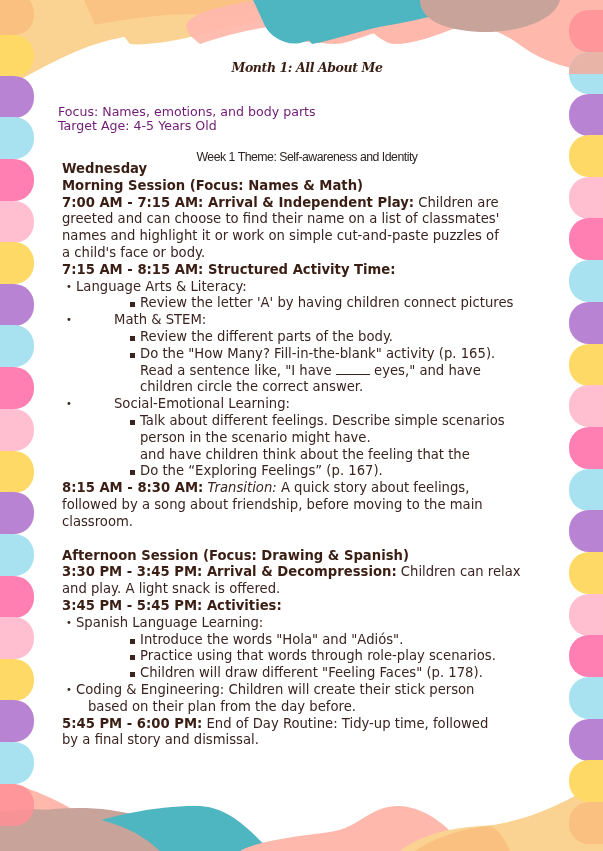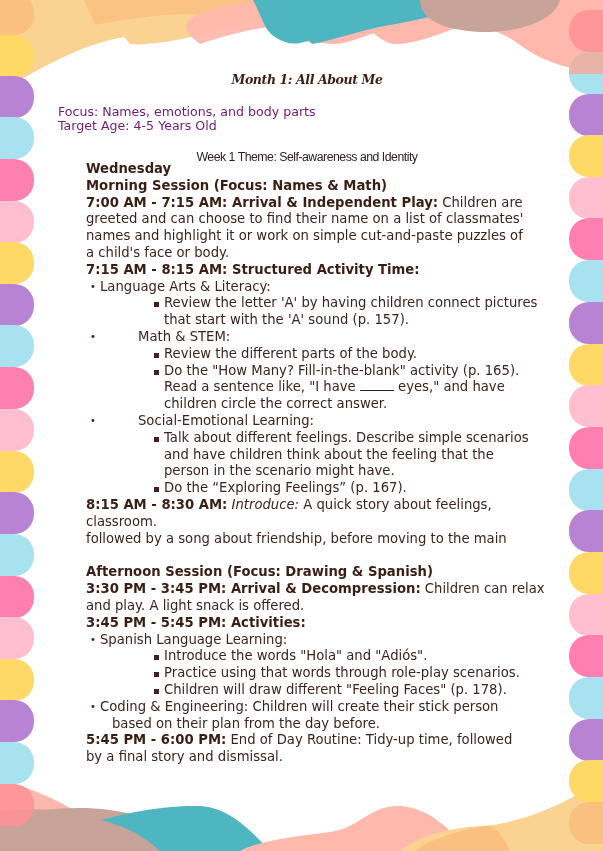--- a/index.html
+++ b/index.html
@@ -17,31 +17,31 @@
     position: absolute; height: 42px; width: 34px;
   }
   .left .pill { left: 0; border-radius: 0 20px 20px 0; }
   .right .pill { right: 0; border-radius: 20px 0 0 20px; }
 
   .content {
     position: absolute; left: 62px; top: 0; width: 490px;
     font-size: 13.2px; line-height: 16.8px;
   }
   .title {
-    position: absolute; left: 0; width: 100%; top: 72px;
+    position: absolute; left: 0; width: 100%; top: 60px;
     text-align: center;
     font-family: "DejaVu Serif", serif; font-weight: bold; font-style: italic;
     font-size: 12.5px; color: #3a1e14; letter-spacing: -0.4px;
   }
   .meta { position: absolute; left: -4px; top: 105px; font-size: 12.6px; line-height: 13.5px; color: #701a75; }
   .week {
     position: absolute; left: 0; width: 100%; top: 149px; text-align: center;
     font-family: "Liberation Sans", sans-serif; font-size: 12.3px; letter-spacing: -0.5px; color: #2d2320;
   }
-  .body-text { position: absolute; left: 0; top: 161px; width: 490px; margin-left: 24px; }
+  .body-text { position: absolute; left: 0; top: 161px; width: 490px; }
   .b { font-weight: bold; color: #3a1e14; }
   .i { font-style: italic; }
   .line { white-space: nowrap; }
   .l1 { padding-left: 14px; position: relative; }
   .l1::before { content: "•"; position: absolute; left: 4px; font-size: 10px; }
   .l1.wide { padding-left: 52px; }
   .l2 { padding-left: 78px; position: relative; }
   .l2::before { content: ""; position: absolute; left: 68px; top: 7px; width: 5px; height: 5px; background: #3a2420; }
   .cont2 { padding-left: 78px; }
   .cont1 { padding-left: 26px; }
@@ -143,41 +143,40 @@
       <span class="b">7:00 AM - 7:15 AM: Arrival &amp; Independent Play:</span><span> Children are</span>
     </div>
     <div class="line">greeted and can choose to find their name on a list of classmates'</div>
     <div class="line">names and highlight it or work on simple cut-and-paste puzzles of</div>
     <div class="line">a child's face or body.</div>
 
     <div class="line b">7:15 AM - 8:15 AM: Structured Activity Time:</div>
 
     <div class="line l1">Language Arts &amp; Literacy:</div>
     <div class="line l2">Review the letter 'A' by having children connect pictures</div>
-    <div class="line cont2">that start with the 'A' sound (p. 157).</div>
 
     <div class="line l1 wide">Math &amp; STEM:</div>
     <div class="line l2">Review the different parts of the body.</div>
     <div class="line l2">Do the "How Many? Fill-in-the-blank" activity (p. 165).</div>
     <div class="line cont2">
       <span>Read a sentence like, "I have</span> <span class="blank"></span> <span>eyes," and have</span>
     </div>
     <div class="line cont2">children circle the correct answer.</div>
 
     <div class="line l1 wide">Social-Emotional Learning:</div>
     <div class="line l2">Talk about different feelings. Describe simple scenarios</div>
+    <div class="line cont2">person in the scenario might have.</div>
     <div class="line cont2">and have children think about the feeling that the</div>
-    <div class="line cont2">person in the scenario might have.</div>
     <div class="line l2">Do the “Exploring Feelings” (p. 167).</div>
 
     <div class="line">
-      <span class="b">8:15 AM - 8:30 AM:</span> <span class="i">Introduce:</span><span> A quick story about feelings,</span>
+      <span class="b">8:15 AM - 8:30 AM:</span> <span class="i">Transition:</span><span> A quick story about feelings,</span>
     </div>
+    <div class="line">followed by a song about friendship, before moving to the main</div>
     <div class="line">classroom.</div>
-    <div class="line">followed by a song about friendship, before moving to the main</div>
 
     <div class="gap"></div>
 
     <div class="line b">Afternoon Session (Focus: Drawing &amp; Spanish)</div>
     <div class="line">
       <span class="b">3:30 PM - 3:45 PM: Arrival &amp; Decompression:</span><span> Children can relax</span>
     </div>
     <div class="line">and play. A light snack is offered.</div>
     <div class="line b">3:45 PM - 5:45 PM: Activities:</div>
 

